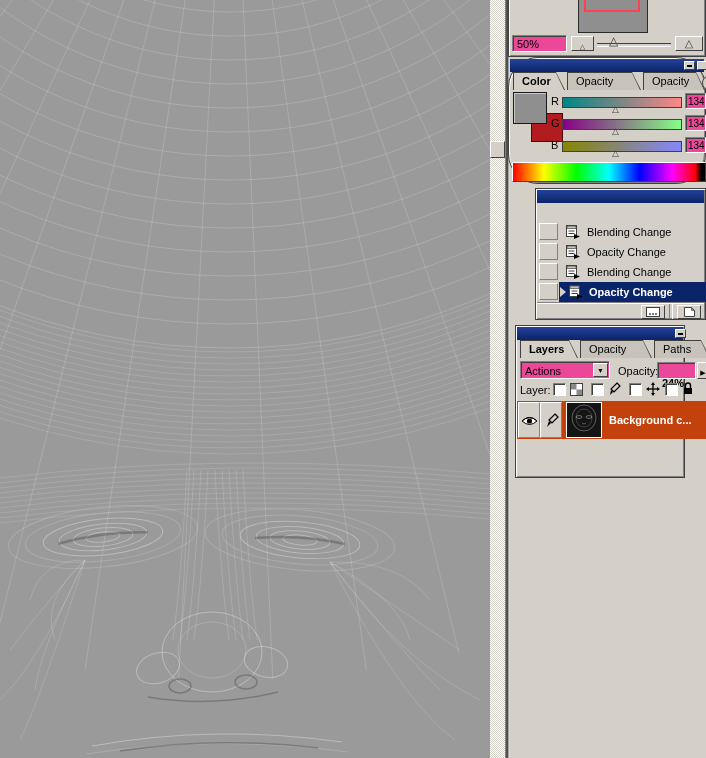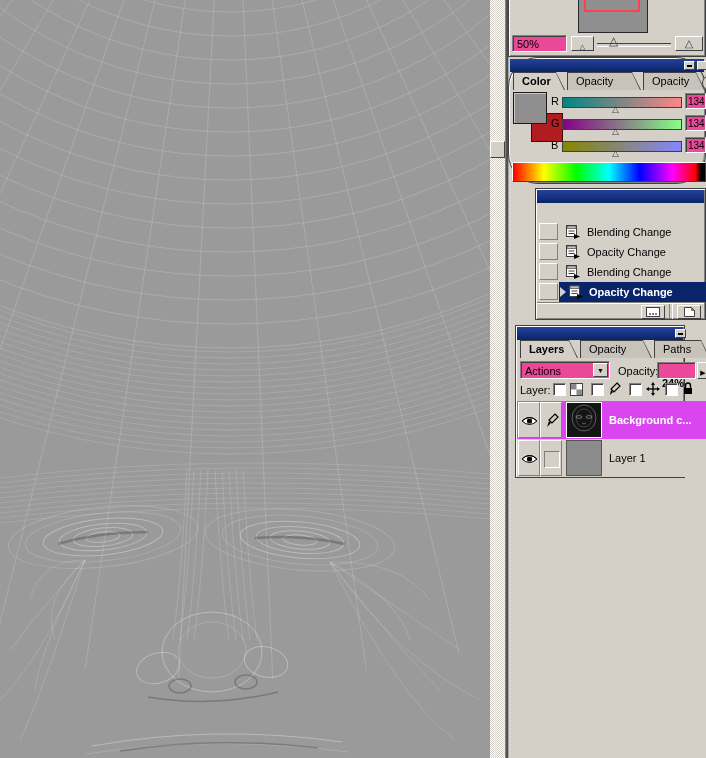--- a/index.html
+++ b/index.html
@@ -370,21 +370,21 @@
       <polygon points="7,14 5,11 9,11" fill="#000"></polygon>
     <polygon points="0,7 3,5 3,9" fill="#000"></polygon>
       <polygon points="14,7 11,5 11,9" fill="#000"></polygon>
   </svg>
   <div class="abs sunken" style="left:149px;top:57px;width:13px;height:13px;background:#fff;"></div>
   <svg class="abs" style="left:166px;top:55px;" width="12" height="14" viewBox="0 0 12 14">
     <path d="M3.5 7 V4.5 a2.5 2.5 0 0 1 5 0 V7" fill="none" stroke="#000" stroke-width="1.4"></path>
     <rect x="2" y="7" width="8" height="6" fill="#000"></rect>
   </svg>
 
-  <div class="abs" style="left:1px;top:75px;width:189px;height:38px;background:#d946ef;">
+  <div class="abs" style="left:1px;top:75px;width:189px;height:38px;background:#c2410c;">
     <div class="abs cellbox" style="left:1px;top:1px;width:22px;height:36px;">
       <svg width="17" height="12" viewBox="0 0 17 12" style="position:absolute;left:2px;top:12px;">
         <path d="M1 6 Q8.5 -1 16 6 Q8.5 13 1 6 Z" fill="#fff" stroke="#000"></path>
         <circle cx="8.5" cy="6" r="2.6" fill="#000"></circle>
         <path d="M2 5 Q8.5 0 15 5" fill="none" stroke="#000"></path>
       </svg>
     </div>
     <div class="abs cellbox" style="left:23px;top:1px;width:22px;height:36px;">
       <svg width="14" height="15" viewBox="0 0 14 15" style="position:absolute;left:4px;top:10px;">
         <path d="M10 1 L13 4 L7 10 L4 7 Z" fill="none" stroke="#000" stroke-width="1.2"></path>
@@ -395,27 +395,13 @@
       <svg width="34" height="34" viewBox="0 0 34 34">
         <ellipse cx="17" cy="15" rx="12" ry="13" fill="none" stroke="rgba(210,210,210,.55)" stroke-width=".7"></ellipse>
         <ellipse cx="17" cy="15" rx="8" ry="9" fill="none" stroke="rgba(210,210,210,.4)" stroke-width=".6"></ellipse>
         <ellipse cx="12" cy="14" rx="3" ry="1.4" fill="none" stroke="rgba(230,230,230,.7)" stroke-width=".6"></ellipse>
         <ellipse cx="22" cy="14" rx="3" ry="1.4" fill="none" stroke="rgba(230,230,230,.7)" stroke-width=".6"></ellipse>
         <path d="M15 20 Q17 22 19 20" fill="none" stroke="rgba(230,230,230,.6)" stroke-width=".6"></path>
       </svg>
     </div>
     <span class="abs lbl" style="left:92px;top:13px;color:#fff;font-weight:bold;">Background c...</span>
   </div>
-  <div class="abs" style="left:1px;top:113px;width:189px;height:38px;background:#d4d0c8;">
-    <div class="abs cellbox" style="left:1px;top:1px;width:22px;height:36px;">
-      <svg width="17" height="12" viewBox="0 0 17 12" style="position:absolute;left:2px;top:12px;">
-        <path d="M1 6 Q8.5 -1 16 6 Q8.5 13 1 6 Z" fill="#fff" stroke="#000"></path>
-        <circle cx="8.5" cy="6" r="2.6" fill="#000"></circle>
-        <path d="M2 5 Q8.5 0 15 5" fill="none" stroke="#000"></path>
-      </svg>
-    </div>
-    <div class="abs cellbox" style="left:23px;top:1px;width:22px;height:36px;">
-      <div class="abs" style="left:3px;top:10px;width:14px;height:15px;background:#d4d0c8;border:1px solid;border-color:#808080 #fff #fff #808080;"></div>
-    </div>
-    <div class="abs" style="left:49px;top:1px;width:36px;height:36px;background:#8c8c8c;border:1px solid #555;box-sizing:border-box;"></div>
-    <span class="abs lbl" style="left:92px;top:13px;">Layer 1</span>
-  </div>
 </div>
 
 </body></html>

